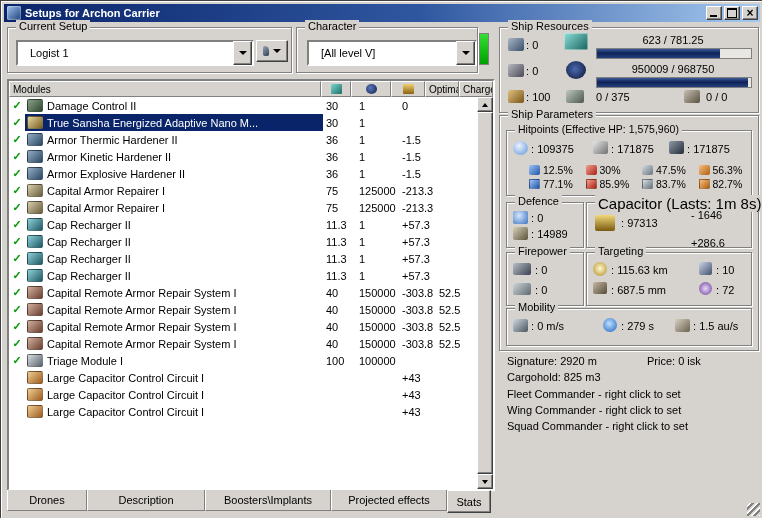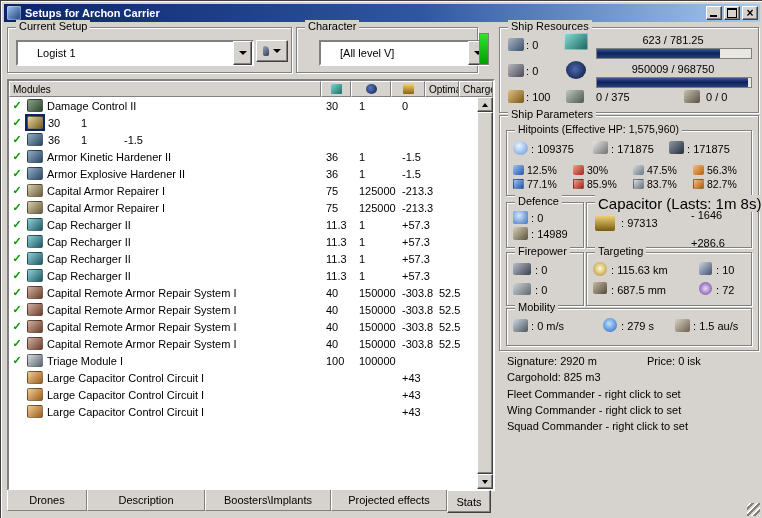--- a/index.html
+++ b/index.html
@@ -18,21 +18,21 @@
           display:flex;align-items:center;justify-content:center;position:relative;cursor:default;}
   .g-min{position:absolute;left:3px;bottom:2px;width:7px;height:2px;background:#000;}
   .g-max{width:8px;height:7px;border:1px solid #000;border-top:2px solid #000;}
   .g-close{font-size:12px;font-weight:bold;line-height:10px;font-style:normal;}
   
   .group{position:absolute;border:1px solid #808080;box-shadow:1px 1px 0 #ffffff, inset 1px 1px 0 #ffffff;}
   .legend{position:absolute;top:-8px;left:8px;background:#d6d3ce;padding:0 3px;white-space:nowrap;}
   
   .combo{position:absolute;height:22px;background:#fff;border:2px solid;border-color:#808080 #fff #fff #808080;
          display:flex;align-items:center;}
-  .combo-text{flex:1;padding:0 19px;white-space:nowrap;overflow:hidden;}
+  .combo-text{flex:1;padding:0 12px;white-space:nowrap;overflow:hidden;}
   .combo-btn{width:17px;height:100%;background:#d6d3ce;border:1px solid;border-color:#fff #404040 #404040 #fff;
              box-shadow:inset -1px -1px 0 #808080;display:flex;align-items:center;justify-content:center;}
   .g-darr{width:0;height:0;border-left:4px solid transparent;border-right:4px solid transparent;border-top:4px solid #000;}
   .toolbtn{position:absolute;height:22px;background:#d6d3ce;border:1px solid;border-color:#fff #404040 #404040 #fff;
            box-shadow:inset -1px -1px 0 #808080;display:flex;align-items:center;justify-content:center;gap:4px;}
   .g-wrench{width:12px;height:10px;background:linear-gradient(135deg,#9aa4b4,#30405a);border-radius:2px 5px 2px 2px;}
   .skillbar{position:absolute;left:478px;top:32px;width:8px;height:30px;border:1px solid #808080;
             background:linear-gradient(180deg,#33e033,#00a000);}
   
   .mtable{position:absolute;left:6px;top:78px;width:484px;height:408px;background:#fff;
@@ -102,21 +102,21 @@
   .i-scanres{background:linear-gradient(135deg,#c5b9a5,#554a35);}
   .i-sensor{background:radial-gradient(circle at 50% 50%,#e8d8f8,#6a3a9a);border-radius:50%;}
   .i-speed{background:linear-gradient(135deg,#d0d8e0,#4a5560);}
   .i-align{background:radial-gradient(circle at 45% 40%,#bfe0ff,#1a60c0);border-radius:50%;}
   .i-warp{background:linear-gradient(135deg,#d8d0c0,#6a6050);}
   .pv{position:absolute;white-space:nowrap;}
   .cv::before{content:": ";}
   .center{text-align:center;}
   .pbar{position:absolute;height:9px;background:#e9e7e1;border:1px solid #808080;box-sizing:content-box;}
   .pbar .fill{height:100%;background:linear-gradient(180deg,#3d5b9b 0%,#0e2258 45%,#25407c 100%);}
-  .resists{position:absolute;display:flex;}
+  .resists{position:absolute;display:flex;margin-left:16px;}
   .resist-cell{width:60px;padding-left:4px;box-sizing:border-box;}
   .rline{display:flex;align-items:center;height:14px;font-size:10.5px;}
   .dmg{width:11px;height:10px;border-radius:2px;margin-right:3px;flex:none;}
   .dmg.em{background:linear-gradient(135deg,#9fc4f4,#2255aa);}
   .dmg.thermal{background:linear-gradient(135deg,#f0a090,#aa2211);}
   .dmg.kinetic{background:linear-gradient(135deg,#d8dde2,#6a7580);}
   .dmg.explosive{background:linear-gradient(135deg,#f6c080,#b05f10);}
   .dmg.a{border-radius:1px;border:1px solid rgba(0,0,0,.25);box-sizing:border-box;}
   .info-line{position:absolute;white-space:nowrap;}
   .grip{position:absolute;right:3px;bottom:3px;width:13px;height:13px;
@@ -150,21 +150,21 @@
         </span>
     </div>
     <button class="toolbtn" style="left:248px;top:12px;width:32px;">
       <i class="g-wrench"></i>
       <i class="g-darr"></i>
     </button>
   </div>
 
   <div class="group" style="left:295px;top:26px;width:180px;height:44px;">
     <span class="legend">Character</span>
-    <div class="combo" style="left:22px;top:12px;width:166px;">
+    <div class="combo" style="left:10px;top:12px;width:166px;">
       <span class="combo-text">[All level V]</span>
       <span class="combo-btn">
           <i class="g-darr"></i>
         </span>
     </div>
   </div>
   <div class="skillbar"></div>
 
   <div class="mtable">
     <div class="thead">
@@ -198,31 +198,33 @@
           <span class="c-num c-grid">1</span>
           <span class="c-num c-cap">0</span>
           <span class="c-num c-opt"></span>
           <span class="c-num c-chg"></span>
         </div>
         <div class="trow selected">
           <span class="c-check fitted"></span>
           <span class="c-icon">
             <i class="mi mi-energized-membrane"></i>
           </span>
+          <span class="c-name">True Sansha Energized Adaptive Nano M...</span>
           <span class="c-num c-cpu">30</span>
           <span class="c-num c-grid">1</span>
           <span class="c-num c-cap"></span>
           <span class="c-num c-opt"></span>
           <span class="c-num c-chg"></span>
         </div>
         <div class="trow">
           <span class="c-check fitted"></span>
           <span class="c-icon">
             <i class="mi mi-hardener"></i>
           </span>
+          <span class="c-name">Armor Thermic Hardener II</span>
           <span class="c-num c-cpu">36</span>
           <span class="c-num c-grid">1</span>
           <span class="c-num c-cap">-1.5</span>
           <span class="c-num c-opt"></span>
           <span class="c-num c-chg"></span>
         </div>
         <div class="trow">
           <span class="c-check fitted"></span>
           <span class="c-icon">
             <i class="mi mi-hardener"></i>

